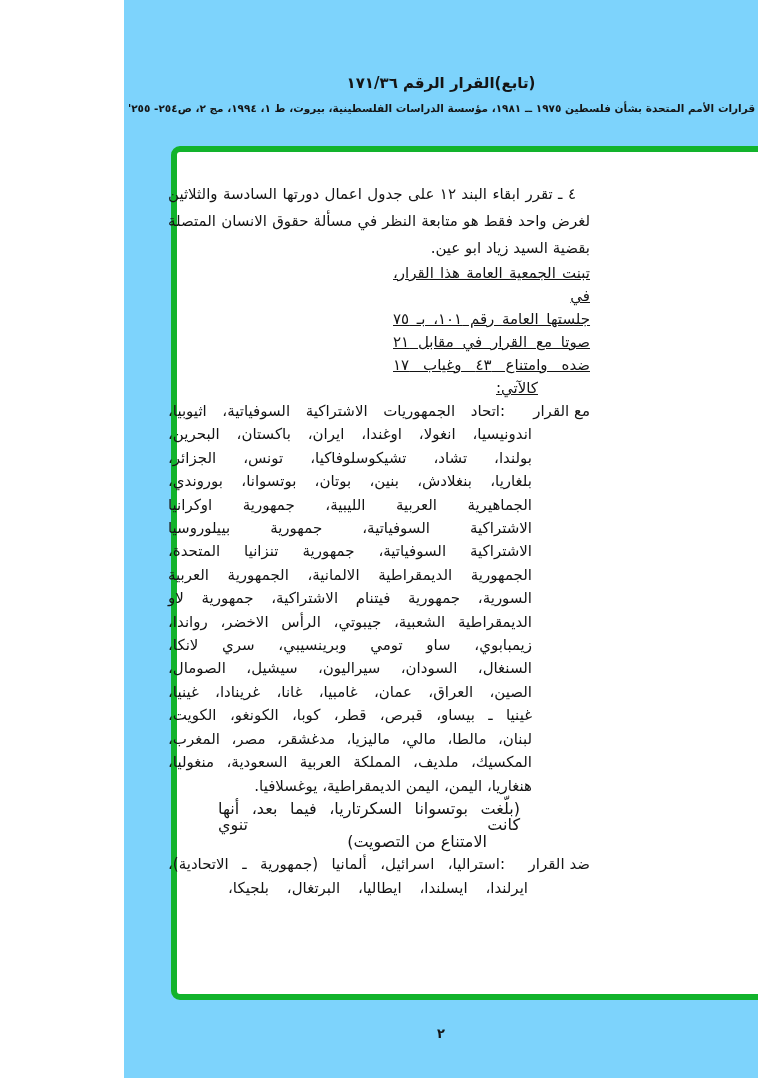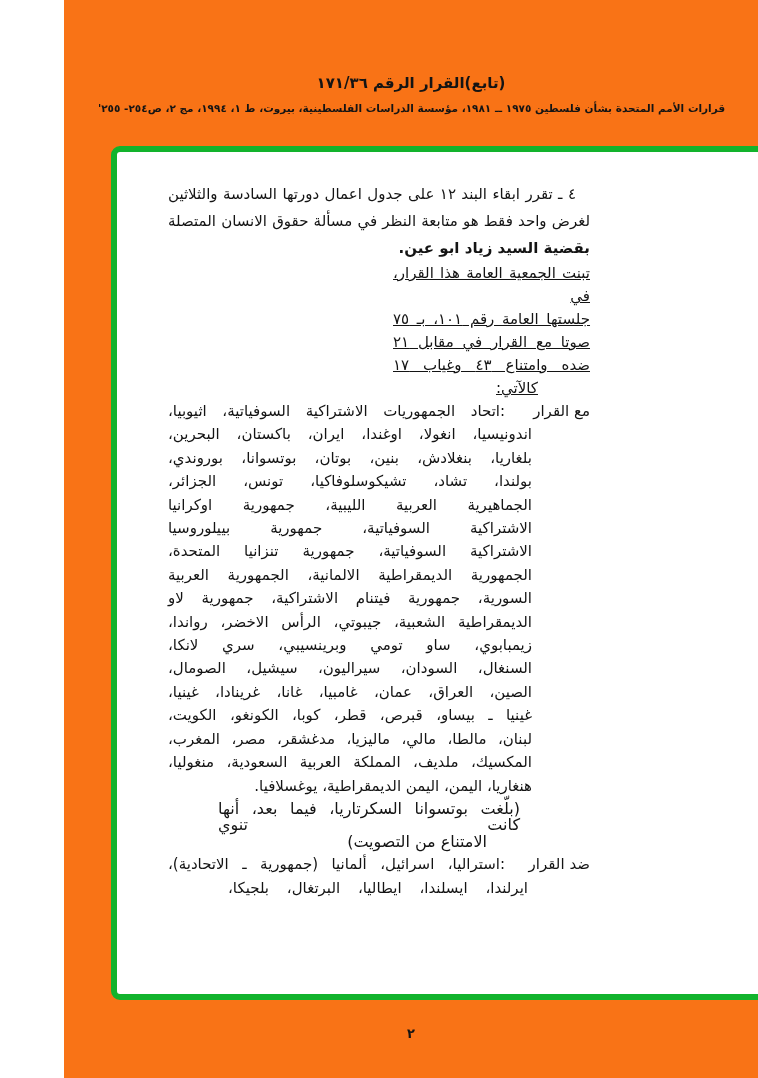--- a/index.html
+++ b/index.html
@@ -1,37 +1,37 @@
 <!DOCTYPE html>
 <html lang="ar" dir="rtl"><head>
 <meta charset="utf-8">
 <style>
   html,body{margin:0;padding:0;background:#ffffff;}
   .page{
-    position:relative;width:694px;height:1078px;background:#f97316;
+    position:relative;width:634px;height:1078px;background:#7dd3fc;
     font-family:"DejaVu Sans",sans-serif;direction:rtl;overflow:hidden;color:#141414;
   }
   .doc-title{
     position:absolute;top:74px;left:0;right:0;text-align:center;
     font-size:15px;font-weight:bold;letter-spacing:0.2px;
   }
   .doc-source{
     position:absolute;top:102px;left:1px;right:0;text-align:center;
     font-size:10.5px;font-weight:bold;
   }
   .frame{
     position:absolute;left:47px;top:146px;width:644px;height:842px;
     border:6px solid #12b32c;border-radius:9px;background:#ffffff;
   }
   .text-col{
     position:absolute;right:168px;top:181px;width:422px;font-size:15px;
   }
   .ln{white-space:nowrap;}
   .stretch{white-space:normal;text-align:justify;text-align-last:justify;}
-  .right{text-align:right;font-weight:bold;}
+  .right{text-align:right;}
   .p1 .ln{line-height:27px;}
   .p1 .indent{text-indent:14px;}
   .p2{width:197px;}
   .p2 .ln{line-height:23px;text-decoration:underline;}
   .p2 .kalaati{margin-right:52px;text-align:right;}
   .vote-row{display:flex;line-height:23.4px;}
   .vote-label{
     flex:0 0 90px;display:flex;justify-content:space-between;align-items:flex-start;
   }
   .vote-first-text{flex:1;text-align:justify;text-align-last:justify;}
@@ -75,22 +75,22 @@
 
     <div class="vote with">
       <div class="vote-row">
         <div class="vote-label">
           <span>مع القرار</span>
           <span>:</span>
         </div>
         <div class="vote-first-text">اتحاد الجمهوريات الاشتراكية السوفياتية، اثيوبيا،</div>
       </div>
       <div class="cont">اندونيسيا، انغولا، اوغندا، ايران، باكستان، البحرين،</div>
+      <div class="cont">بولندا، تشاد، تشيكوسلوفاكيا، تونس، الجزائر،</div>
       <div class="cont">بلغاريا، بنغلادش، بنين، بوتان، بوتسوانا، بوروندي،</div>
-      <div class="cont">بولندا، تشاد، تشيكوسلوفاكيا، تونس، الجزائر،</div>
       <div class="cont">الجماهيرية العربية الليبية، جمهورية اوكرانيا</div>
       <div class="cont">الاشتراكية السوفياتية، جمهورية بييلوروسيا</div>
       <div class="cont">الاشتراكية السوفياتية، جمهورية تنزانيا المتحدة،</div>
       <div class="cont">الجمهورية الديمقراطية الالمانية، الجمهورية العربية</div>
       <div class="cont">السورية، جمهورية فيتنام الاشتراكية، جمهورية لاو</div>
       <div class="cont">الديمقراطية الشعبية، جيبوتي، الرأس الاخضر، رواندا،</div>
       <div class="cont">زيمبابوي، ساو تومي وبرينسيبي، سري لانكا،</div>
       <div class="cont">السنغال، السودان، سيراليون، سيشيل، الصومال،</div>
       <div class="cont">الصين، العراق، عمان، غامبيا، غانا، غرينادا، غينيا،</div>
       <div class="cont">غينيا ـ بيساو، قبرص، قطر، كوبا، الكونغو، الكويت،</div>

